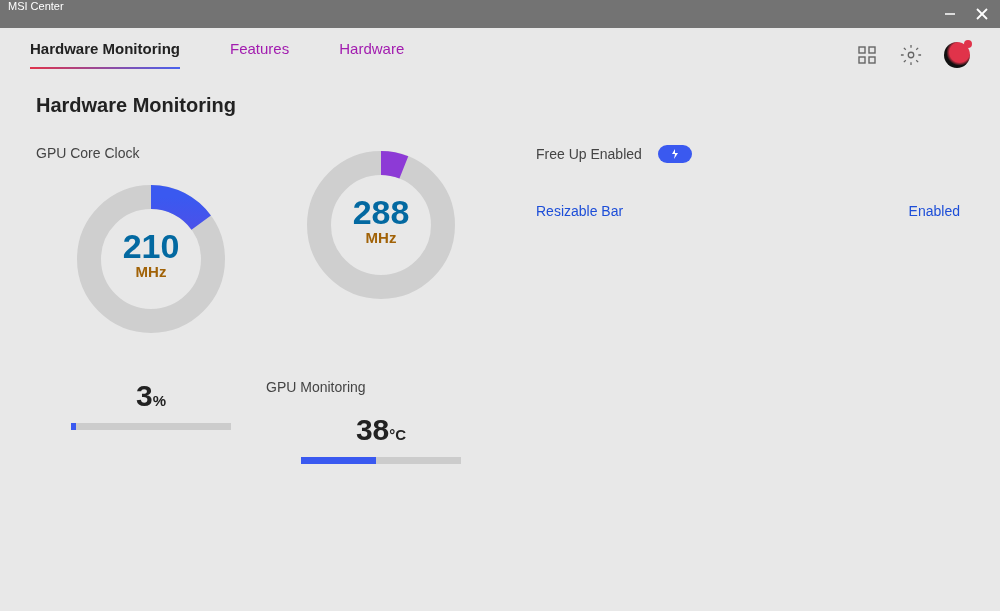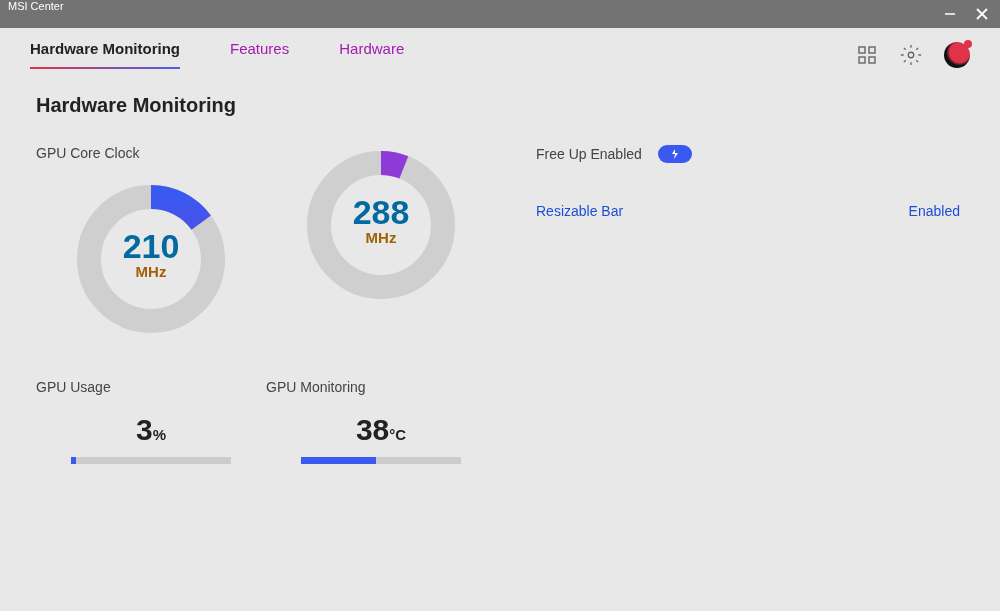--- a/index.html
+++ b/index.html
@@ -113,21 +113,20 @@
             <circle id="arc-mem" cx="80" cy="80" r="62" fill="none" stroke="#8d3ad6" stroke-width="24" transform="rotate(-90 80 80)" stroke-dasharray="23.37344934270806 389.55748904513433"></circle>
           </svg>
           <div class="gauge-val">
             <div class="gauge-num">288</div>
             <div class="gauge-unit">MHz</div>
           </div>
         </div>
       </div>
 
       <div class="metric bar-metric">
-        <div class="metric-label">GPU Usage</div>
         <div class="bar-val"><span>3</span><span class="unit">%</span></div>
         <div class="bar-track">
             <div class="bar-fill" id="bar-usage" style="width: 3%;"></div>
           </div>
       </div>
 
       <div class="metric bar-metric">
         <div class="metric-label">GPU Monitoring</div>
         <div class="bar-val"><span>38</span><span class="unit">°C</span></div>
         <div class="bar-track">

